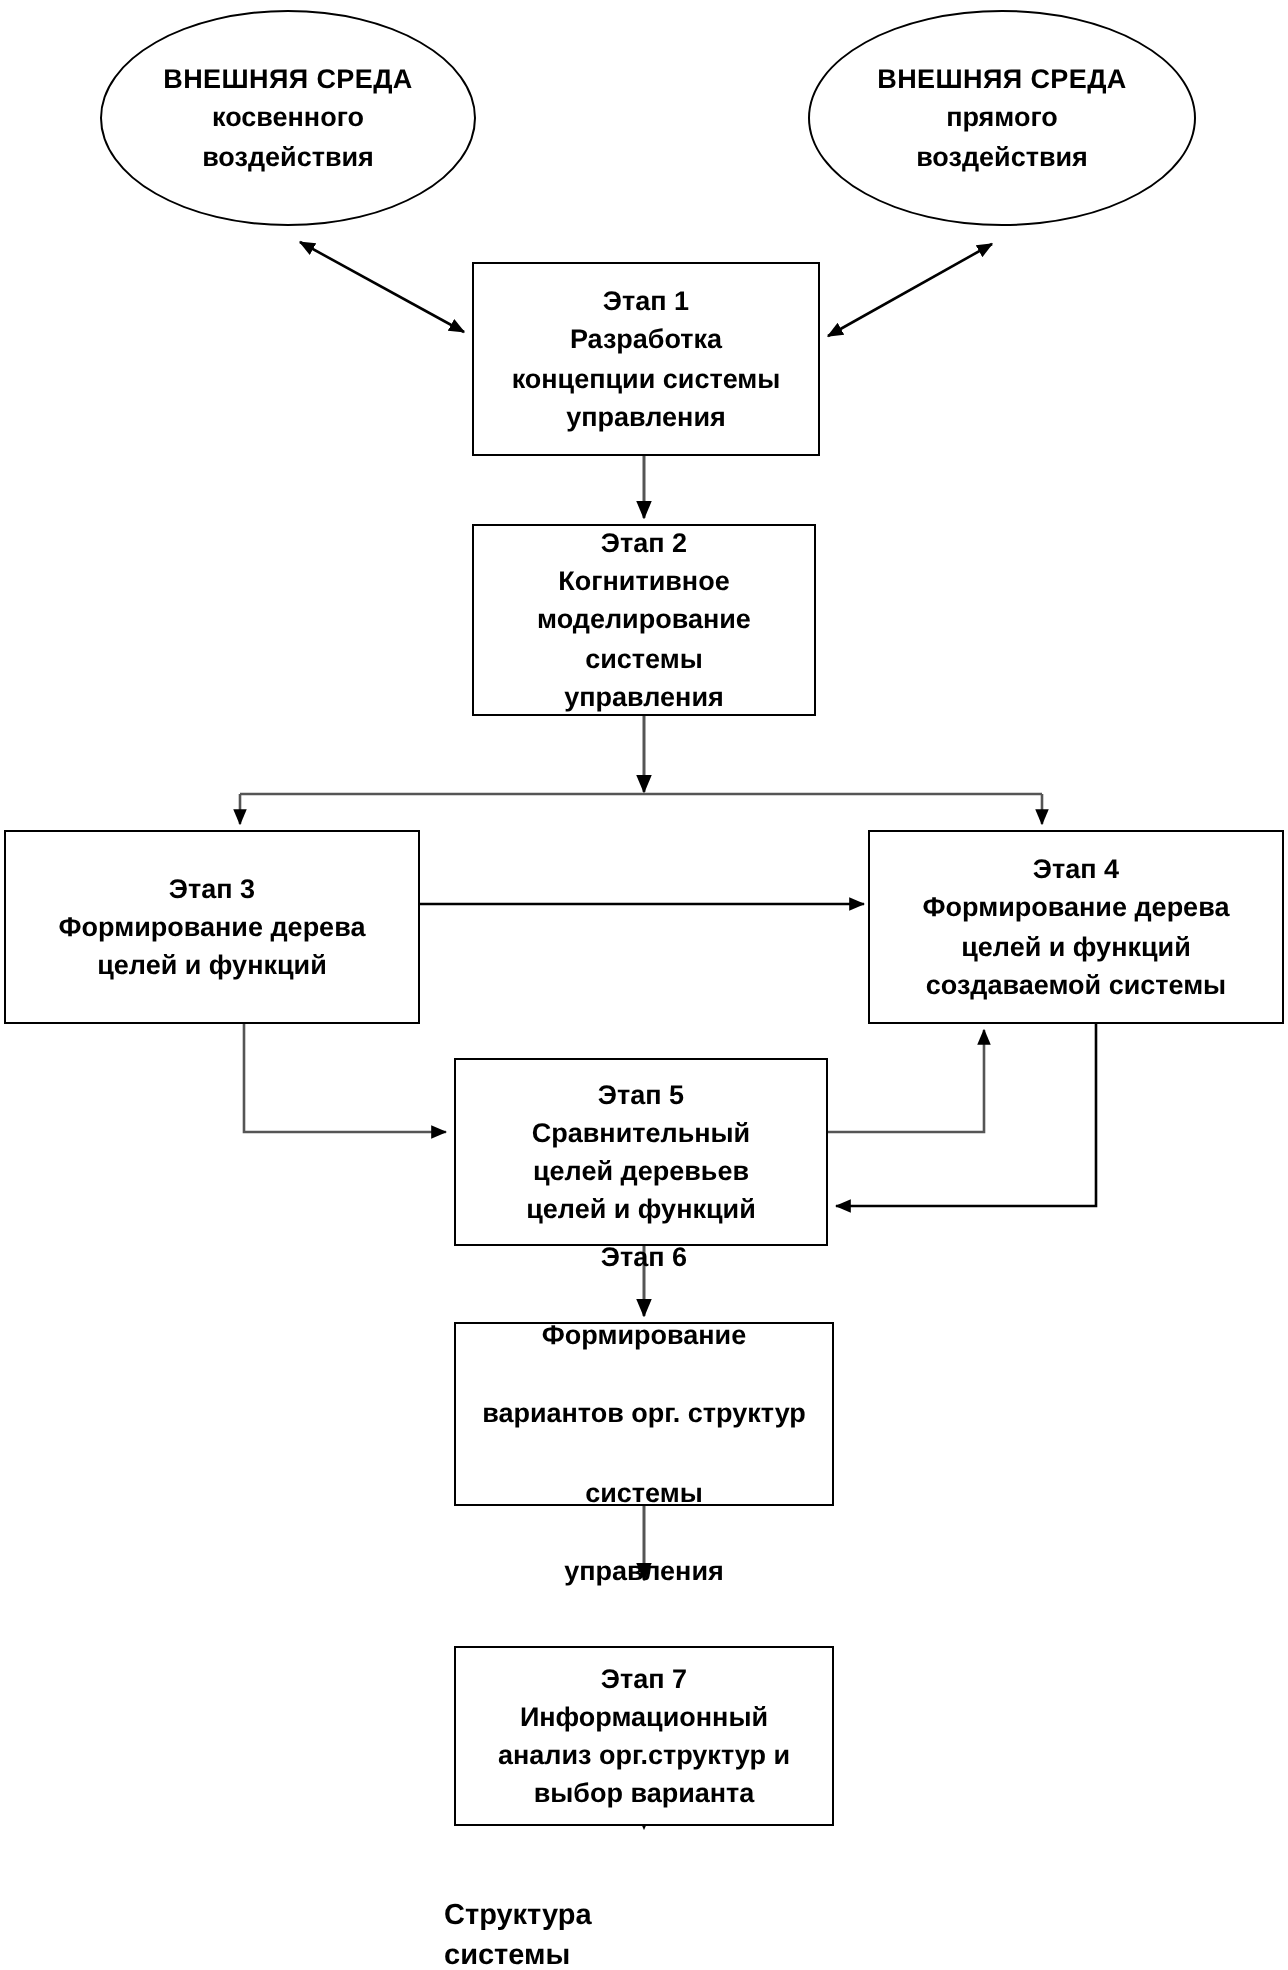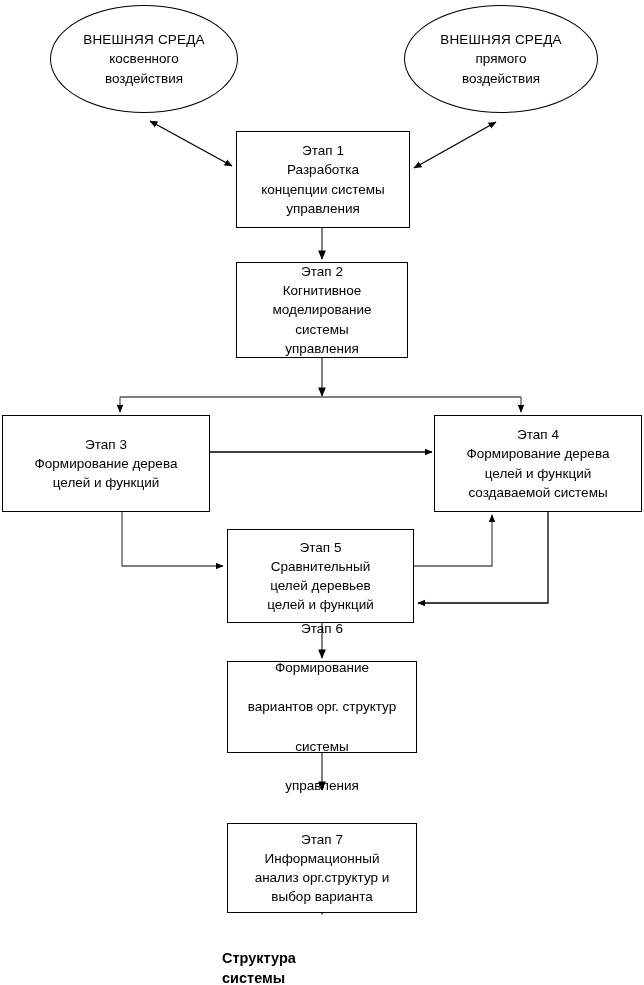--- a/index.html
+++ b/index.html
@@ -25,20 +25,21 @@
     position: absolute;
     box-sizing: border-box;
     display: flex;
     flex-direction: column;
     align-items: center;
     justify-content: center;
     color: #000000;
     font-size: 13.5px;
     line-height: 1.42;
     z-index: 2;
+    font-weight: bold;
   }
   .box {
     border: 1.3px solid #000000;
     background: #ffffff;
   }
   .ellipse {
     border: 1.3px solid #000000;
     border-radius: 50%;
     background: #ffffff;
   }

